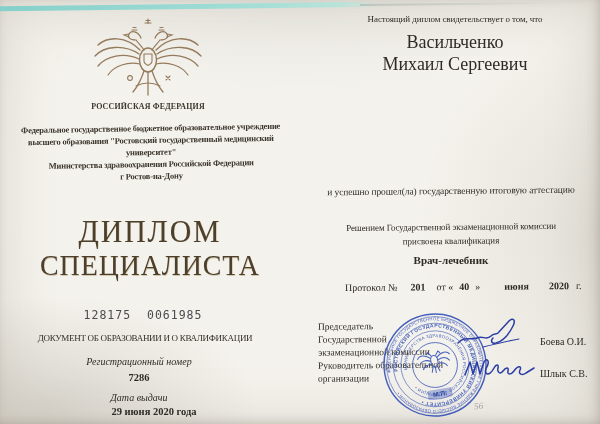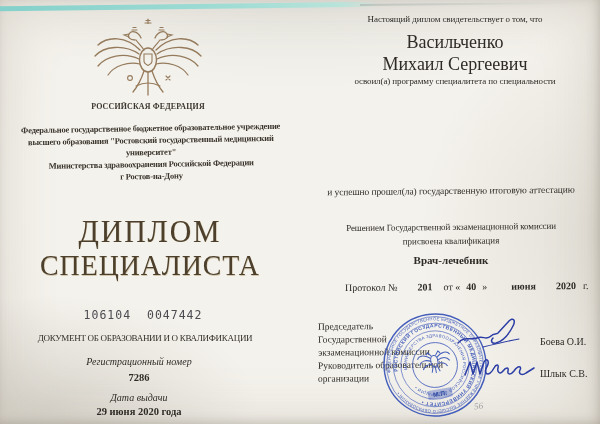--- a/index.html
+++ b/index.html
@@ -34,35 +34,35 @@
     text-shadow:.5px .5px 0 rgba(150,120,60,.35);}
   .title2{left:0; top:249px; width:300px; font-size:29px; letter-spacing:1px;
     color:#4c3f2b; transform:scale(.96,1.05);
     text-shadow:.5px .5px 0 rgba(150,120,60,.35);}
   .serial{left:0; top:308px; width:286px; font-family:"DejaVu Sans Mono",monospace;
     font-size:11.5px; letter-spacing:1px; word-spacing:8px; color:#4b4b50;}
   .doctype{left:0; top:333px; width:290px; font-size:9px; letter-spacing:-.3px; color:#322e28;}
   .reg-label{left:0; top:356px; width:278px; font-style:italic; font-size:10px;}
   .reg-num{left:0; top:372px; width:278px; font-size:10.5px; font-weight:600;}
   .date-label{left:0; top:392px; width:278px; font-style:italic; font-size:10px;}
-  .issue-date{left:0; top:406px; width:278px; font-size:10.5px; font-weight:600;}
+  .issue-date{left:15px; top:406px; width:278px; font-size:10.5px; font-weight:600;}
 
   
   .intro{left:330px; top:14px; width:250px; font-size:9px; letter-spacing:-.1px;}
   .surname{left:330px; top:32px; width:250px; font-size:18px;}
   .given{left:320px; top:54px; width:270px; font-size:18px;}
   .program{left:330px; top:76px; width:250px; font-size:9px; letter-spacing:-.1px;}
   .specialty{left:330px; top:92px; width:250px; font-size:10.5px; font-weight:600;}
   .attestation{left:315px; top:186px; width:272px; font-size:9.5px; letter-spacing:-.1px; transform:rotate(-.6deg);}
   .decision1{left:315px; top:222px; width:272px; font-size:9px; letter-spacing:-.1px; transform:rotate(-.6deg);}
   .decision2{left:315px; top:236px; width:272px; font-size:9px; transform:rotate(-.6deg);}
   .qualification{left:315px; top:254px; width:272px; font-size:11px; font-weight:600;}
   .protocol{left:345px; top:281px; width:250px; font-size:10px; white-space:nowrap; transform:rotate(-.5deg);}
   .protocol span{display:inline-block;}
-  .p-num{margin-left:20px; font-weight:600;}
+  .p-num{margin-left:13px; font-weight:600;}
   .p-ot{margin-left:11px;}
   .p-day{margin-left:6px; font-weight:600;}
   .p-q{margin-left:6px;}
   .p-month{margin-left:24px; font-weight:600;text-align:center;}
   .p-year{margin-left:20px; font-weight:600;}
   .p-g{margin-left:7px;}
   .chair-label{left:318px; top:320px; width:160px; font-size:9.5px; line-height:1.35; transform:rotate(-.5deg);}
   .head-label{left:318px; top:359px; width:180px; font-size:9.5px; line-height:1.35; transform:rotate(-.5deg);}
   .chair-name{left:540px; top:336px; width:60px; font-size:10px;}
   .head-name{left:540px; top:368px; width:60px; font-size:10px;}
@@ -120,31 +120,30 @@
   <div class="abs ctr institution">
     <div>Федеральное государственное бюджетное образовательное учреждение</div>
     <div>высшего образования "Ростовский государственный медицинский университет"</div>
     <div>Министерства здравоохранения Российской Федерации</div>
     <div>г Ростов-на-Дону</div>
   </div>
 
   <div class="abs ctr title1">ДИПЛОМ</div>
   <div class="abs ctr title2">СПЕЦИАЛИСТА</div>
 
-  <div class="abs ctr serial">106104 0047442</div>
+  <div class="abs ctr serial">128175 0061985</div>
   <div class="abs ctr doctype">ДОКУМЕНТ ОБ ОБРАЗОВАНИИ И О КВАЛИФИКАЦИИ</div>
   <div class="abs ctr reg-label">Регистрационный номер</div>
   <div class="abs ctr reg-num">7286</div>
   <div class="abs ctr date-label">Дата выдачи</div>
   <div class="abs ctr issue-date">29 июня 2020 года</div>
 
   <div class="abs ctr intro">Настоящий диплом свидетельствует о том, что</div>
   <div class="abs ctr given">Михаил Сергеевич</div>
   <div class="abs ctr surname">Васильченко</div>
-  <div class="abs ctr program">освоил(а) программу специалитета по специальности</div>
   <div class="abs ctr attestation">и успешно прошел(ла) государственную итоговую аттестацию</div>
   <div class="abs ctr decision1">Решением Государственной экзаменационной комиссии</div>
   <div class="abs ctr decision2">присвоена квалификация</div>
   <div class="abs ctr qualification">Врач-лечебник</div>
 
   <div class="abs protocol">
     <span>Протокол №</span><span class="p-num">201</span><span class="p-ot">от «</span><span class="p-day">40</span><span class="p-q">»</span><span class="p-month">июня</span><span class="p-year">2020</span><span class="p-g">г.</span>
   </div>
 
   <div class="abs chair-label">

